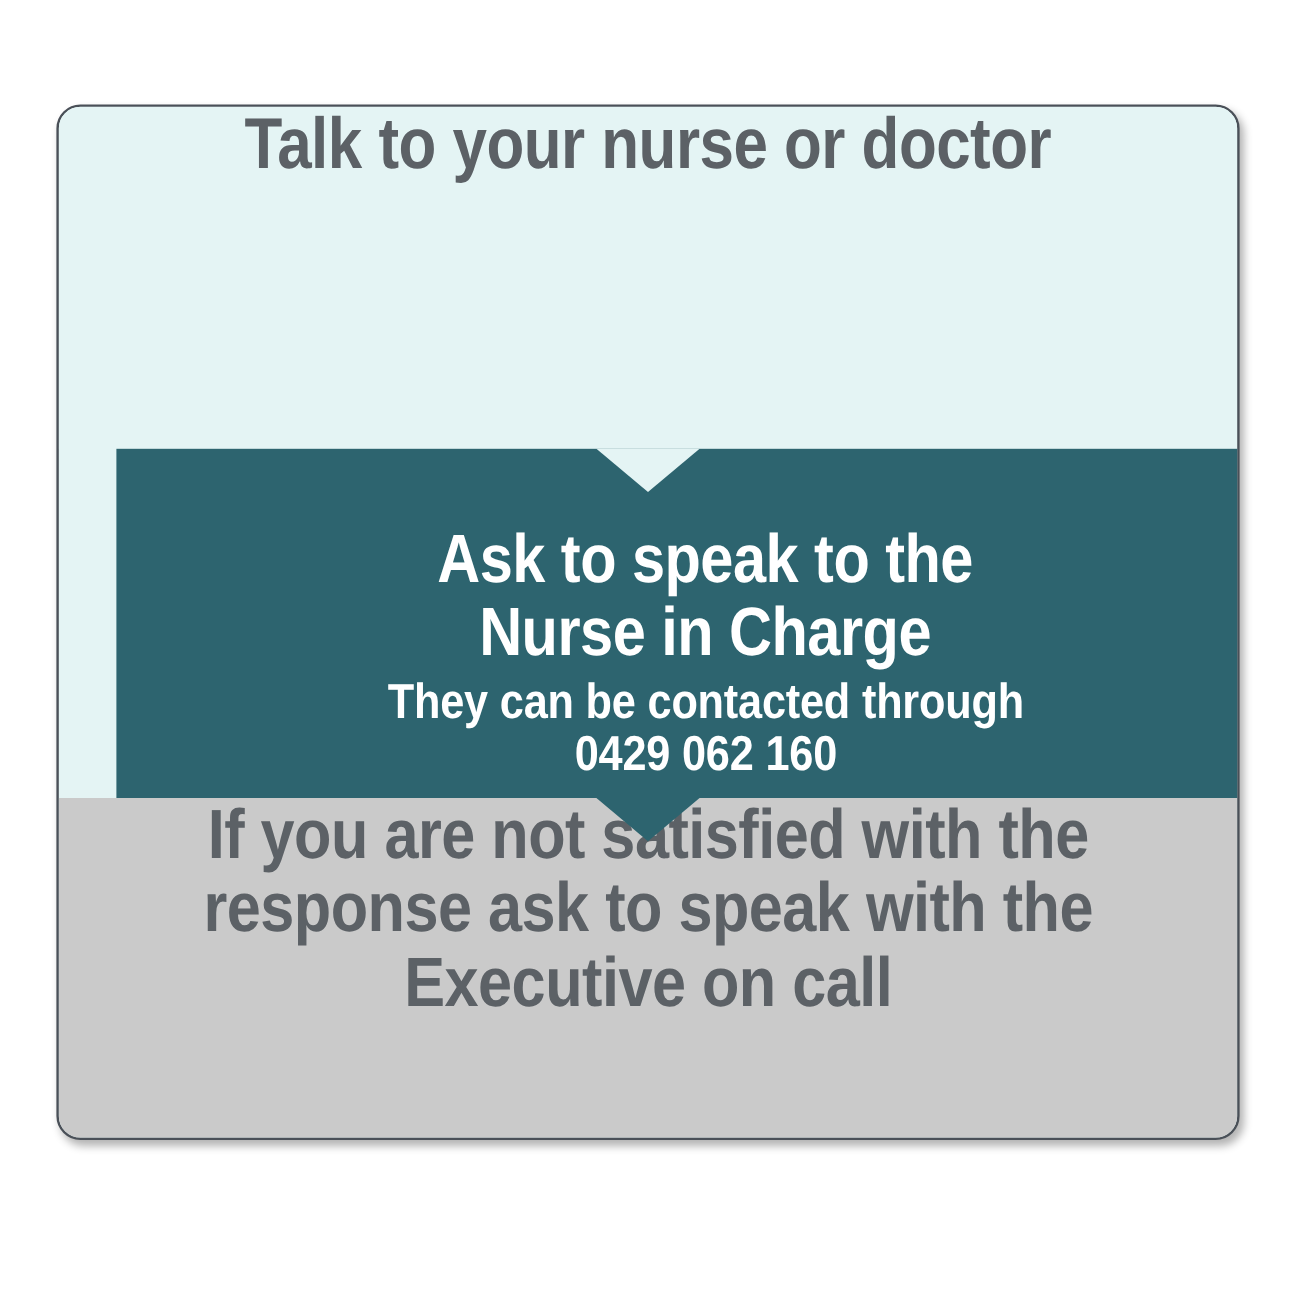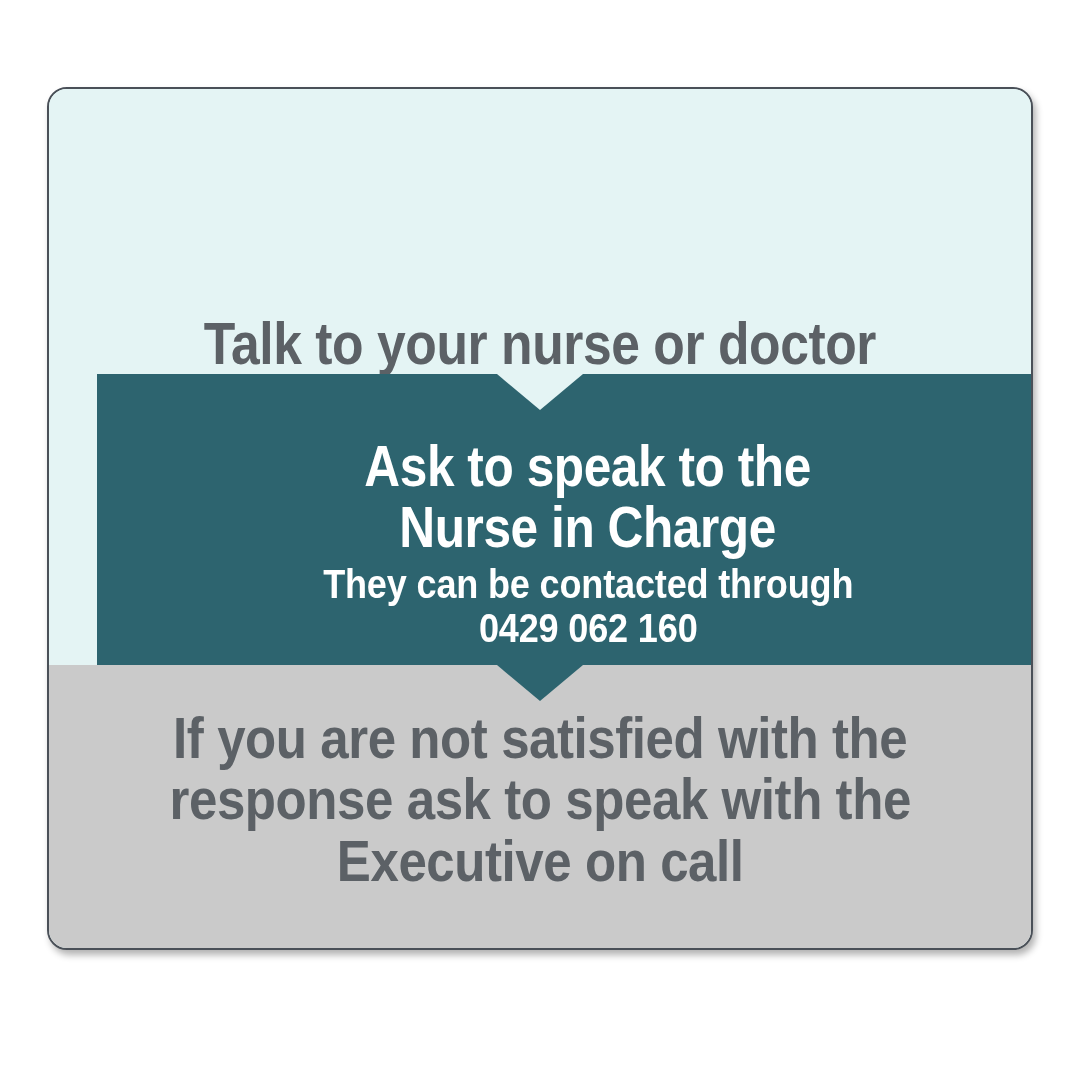--- a/index.html
+++ b/index.html
@@ -38,21 +38,21 @@
 
   
   .panel {
     position: absolute;
     left: 0;
     width: 100%;
     box-sizing: border-box;
     display: flex;
     flex-direction: column;
     align-items: center;
-    justify-content: flex-end;
+    justify-content: flex-start;
     text-align: center;
   }
 
   
   .panel-top {
     top: 0;
     height: 285px;
     background: #e4f4f4;
   }
 
@@ -109,21 +109,20 @@
   .contact-number {
     display: block;
   }
 
   
   .panel-bottom {
     top: 576px;
     height: 285px;
     background: #cacaca;
     justify-content: flex-start;
-    padding-top: 42px;
   }
 
   .headline-tertiary {
     margin: 0;
     padding: 0 28px;
     font-size: 58px;
     line-height: 1.06;
     font-weight: 700;
     font-stretch: condensed;
     letter-spacing: -0.5px;

